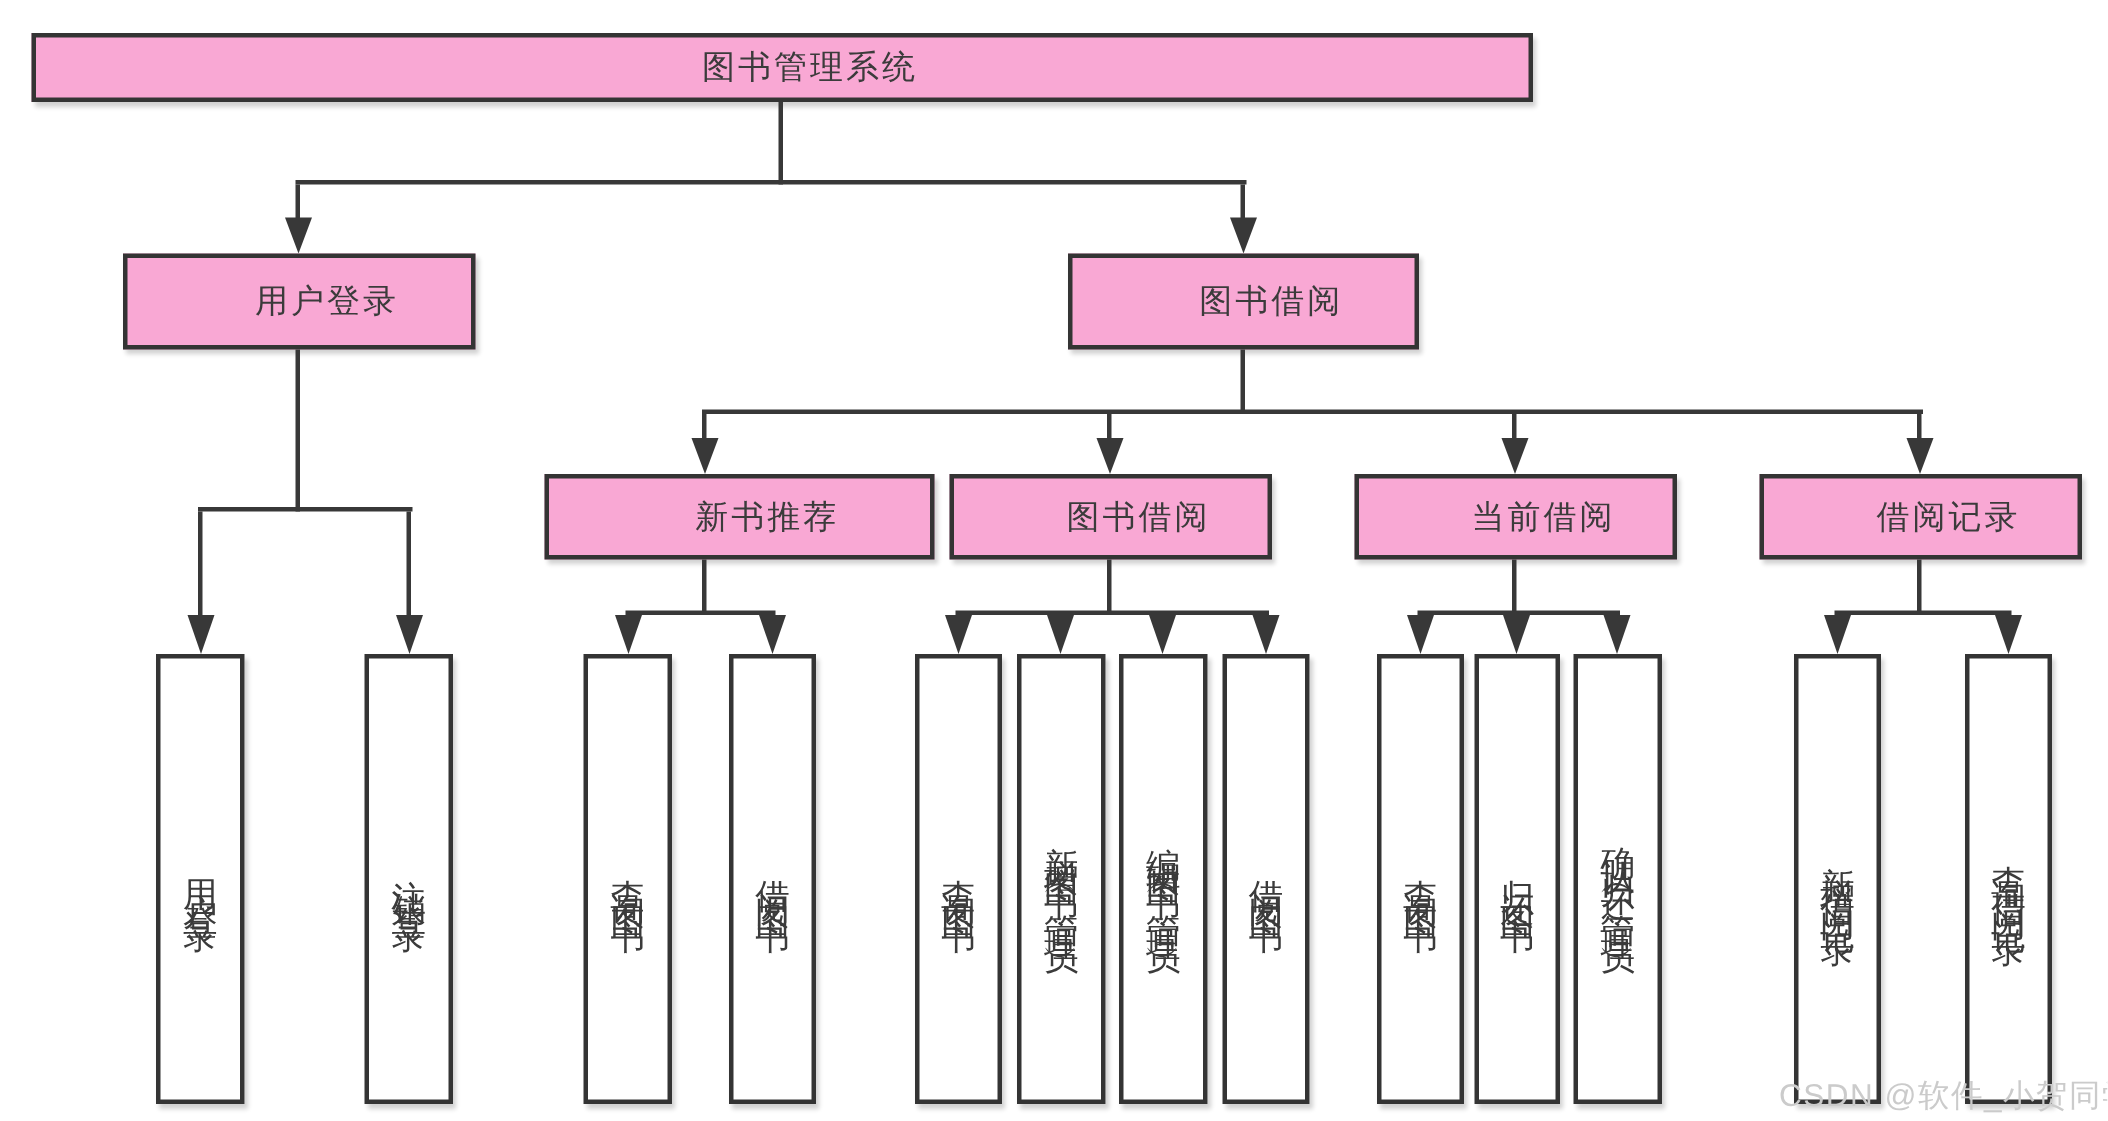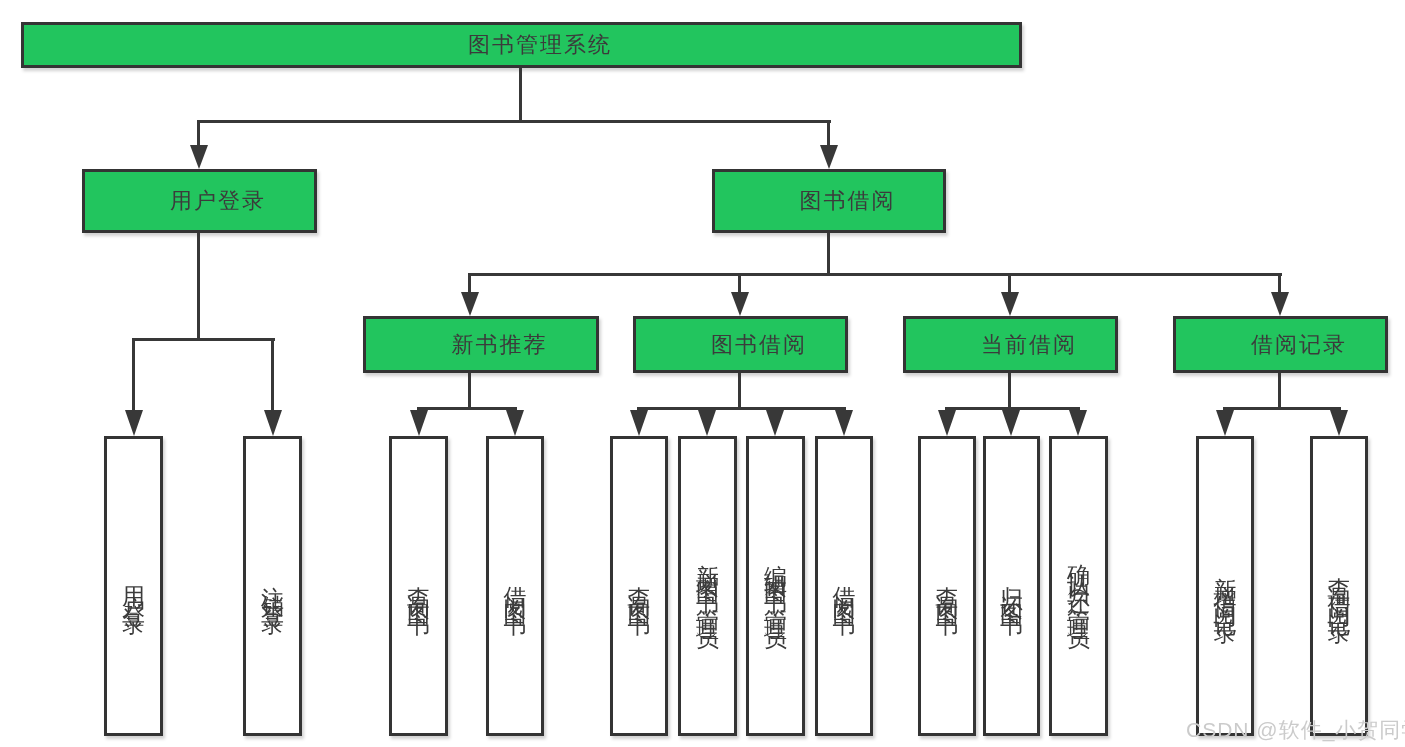--- a/index.html
+++ b/index.html
@@ -9,21 +9,21 @@
     background:#ffffff;
     overflow:hidden;
     font-family:"Liberation Sans","DejaVu Sans",sans-serif;
     color:#363636;
   }
   
   .node{
     position:absolute;
     box-sizing:border-box;
     border:3px solid #343434;
-    background:#22c55e;
+    background:#f9a8d4;
     display:flex;align-items:center;justify-content:center;
     font-size:22px;
     letter-spacing:2px;
     color:#3b3b3b;
     box-shadow:2px 3px 3px rgba(0,0,0,0.18);
     padding-left:37px;
   }
   .leaf{
     position:absolute;
     box-sizing:border-box;
@@ -91,21 +91,21 @@
   <div class="hl" style="left:468px;top:273px;width:814px;"></div>
   <div class="vl" style="left:468px;top:276px;height:18px;"></div>
   <div class="arrow sm" style="left:461px;top:292px;"></div>
   <div class="vl" style="left:738px;top:276px;height:18px;"></div>
   <div class="arrow sm" style="left:731px;top:292px;"></div>
   <div class="vl" style="left:1008px;top:276px;height:18px;"></div>
   <div class="arrow sm" style="left:1001px;top:292px;"></div>
   <div class="vl" style="left:1278px;top:276px;height:18px;"></div>
   <div class="arrow sm" style="left:1271px;top:292px;"></div>
 
-  <div class="node" style="left:363px;top:316px;width:236px;height:57px;">新书推荐</div>
+  <div class="node" style="left:363px;top:316px;width:260px;height:57px;">新书推荐</div>
   <div class="node" style="left:633px;top:316px;width:215px;height:57px;">图书借阅</div>
   <div class="node" style="left:903px;top:316px;width:215px;height:57px;">当前借阅</div>
   <div class="node" style="left:1173px;top:316px;width:215px;height:57px;">借阅记录</div>
 
   <div class="vl" style="left:468px;top:373px;height:37px;"></div>
   <div class="hl" style="left:417px;top:407px;width:100px;"></div>
   <div class="arrow" style="left:410px;top:410px;"></div>
   <div class="arrow" style="left:506px;top:410px;"></div>
 
   <div class="vl" style="left:738px;top:373px;height:37px;"></div>

